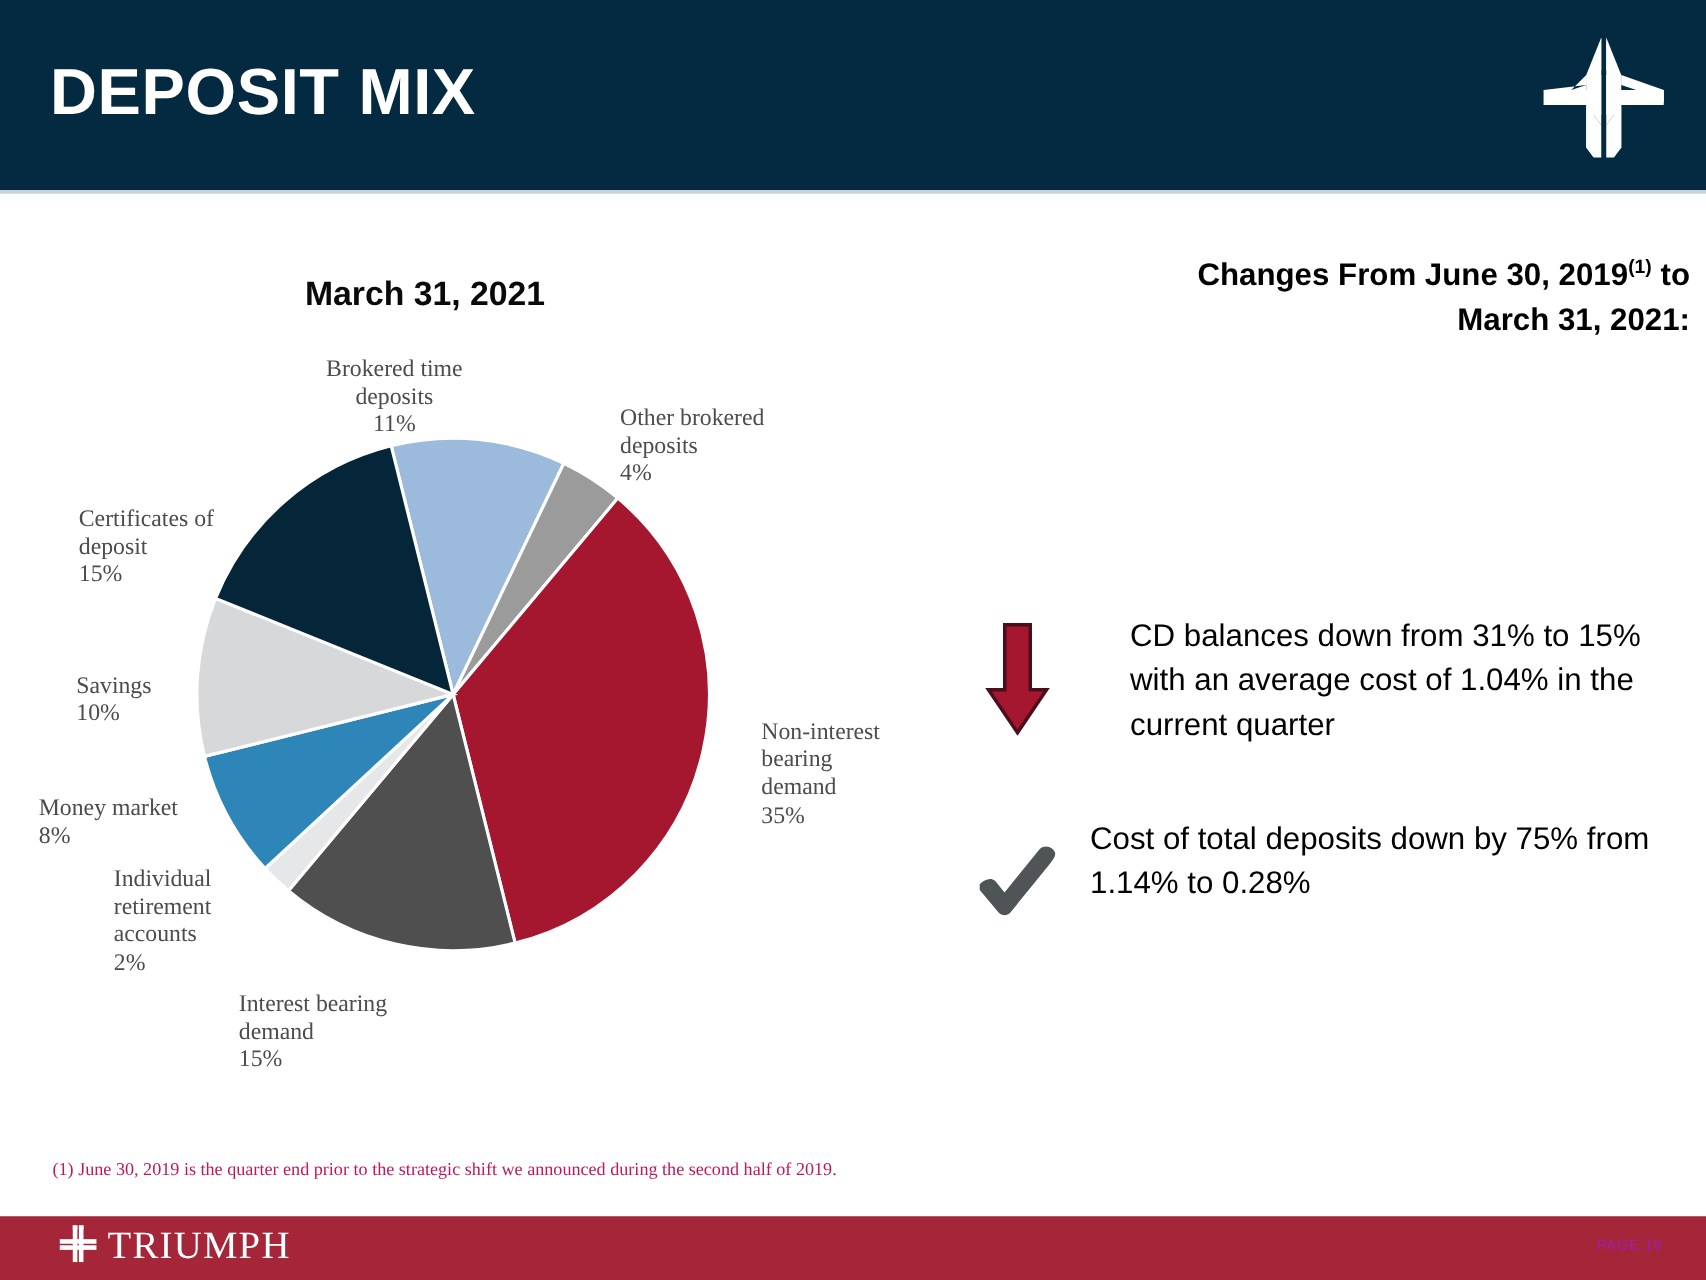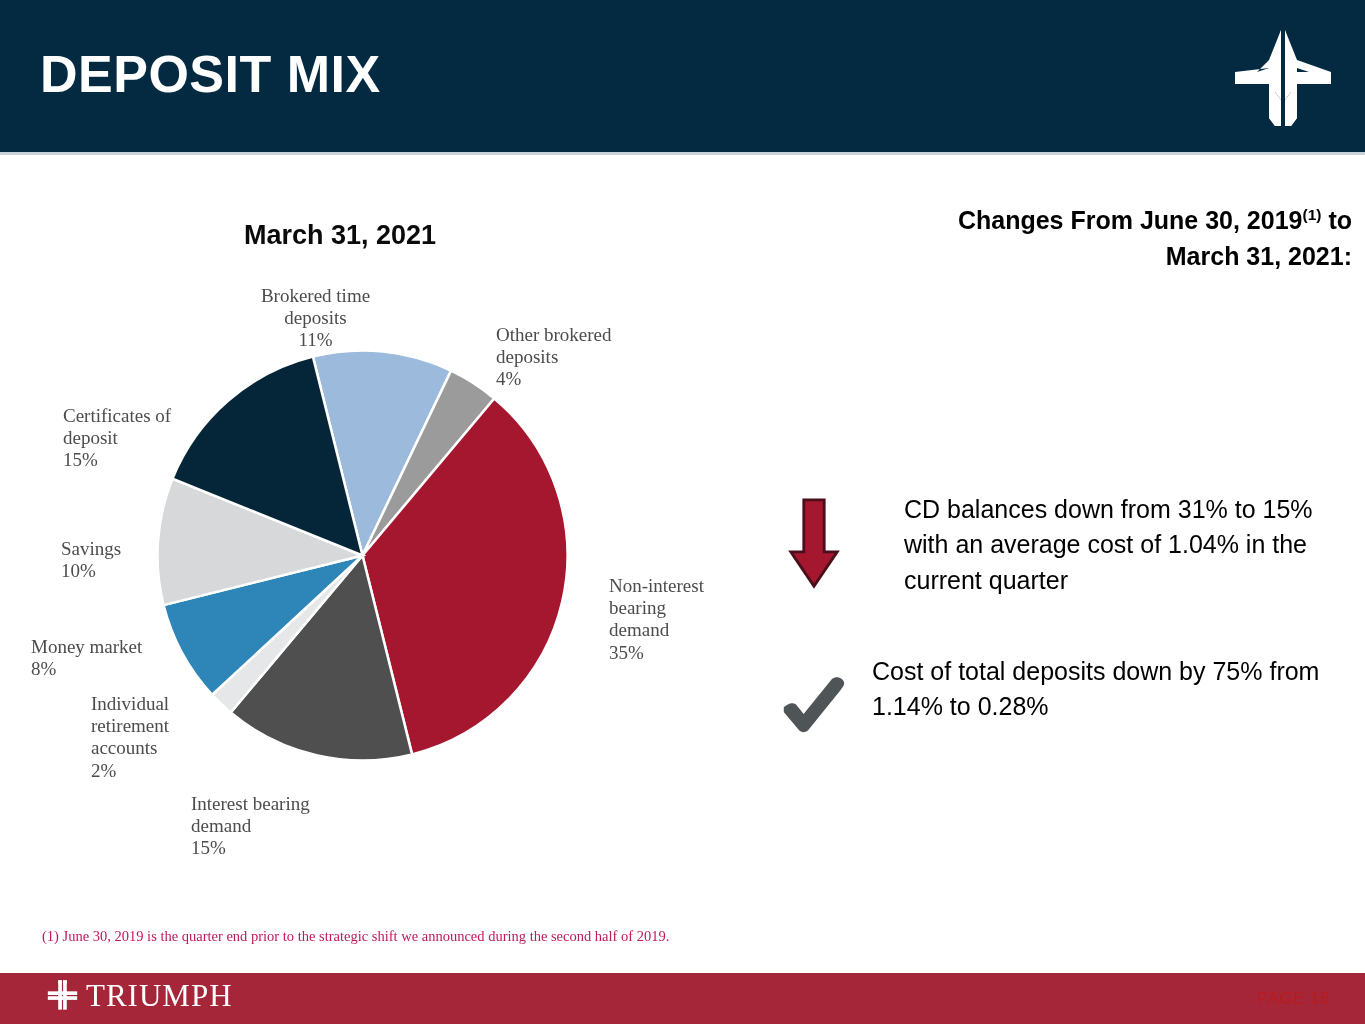--- a/index.html
+++ b/index.html
@@ -167,22 +167,22 @@
     font-size: 31px;
     font-weight: normal;
     letter-spacing: 1px;
     color: #ffffff;
     line-height: 1;
   }
   #page-number {
     position: absolute;
     right: 35px;
     top: 989px;
-    font-size: 17px;
-    color: #b91c1c;
+    font-size: 12px;
+    color: #a21caf;
     letter-spacing: 0.5px;
   }
 </style>
 </head>
 <body>
 
 <div id="header-bar"></div>
 <div id="header-underline"></div>
 <div id="slide-title">DEPOSIT MIX</div>
 <div id="header-logo">

